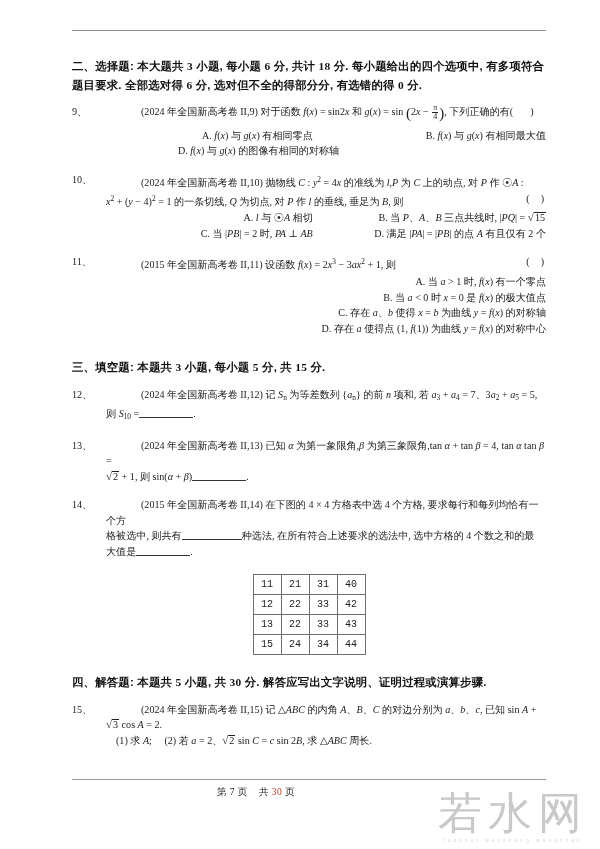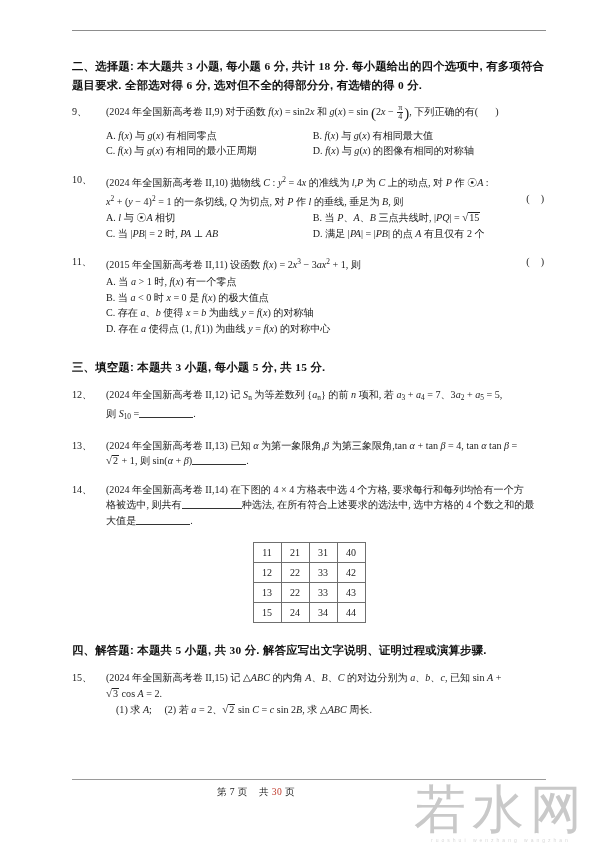--- a/index.html
+++ b/index.html
@@ -67,31 +67,31 @@
   .q-no {
     position: absolute;
     left: 0;
     top: 0;
     width: 30px;
     font-size: 10.1px;
     text-align: left;
   }
   .q-body { display: block; }
   .q-line { display: block; white-space: normal; }
-  .opts { margin-top: 1px; }
+  .opts { margin-top: 1px; text-align: right; }
   .opt-row {
     display: flex;
     width: 100%;
   }
   .opt-row > span { display: block; }
   .opt-a { width: 47%; }
   .opt-b { width: 53%; }
   .opt-full { width: 100%; }
 
-  .tag { white-space: nowrap; }
+  .tag { white-space: nowrap; margin-left: 35px; }
   .paren {
     float: right;
     letter-spacing: 2px;
   }
   .blank {
     display: inline-block;
     border-bottom: 0.9px solid #333;
     width: 54px;
     height: 10px;
     vertical-align: -1px;
@@ -131,21 +131,21 @@
   table.grid {
     border-collapse: collapse;
     font-size: 10px;
   }
   table.grid td {
     border: 0.9px solid #6f6f6f;
     width: 25px;
     height: 17px;
     text-align: center;
     vertical-align: middle;
-    font-family: Liberation Serif, serif;
+    font-family: Liberation Mono, monospace;
   }
 
   
   .footer {
     position: absolute;
     left: 0;
     top: 786px;
     width: 512px;
     text-align: center;
     font-size: 9.6px;
@@ -157,21 +157,21 @@
   .watermark {
     position: absolute;
     right: 12px;
     bottom: 6px;
     text-align: center;
     pointer-events: none;
     user-select: none;
   }
   .watermark .wm-main {
     font-family: "Liberation Sans", "DejaVu Sans", sans-serif;
-    font-size: 52px;
+    font-size: 44px;
     letter-spacing: 6px;
     color: #c9c9c9;
     line-height: 1;
   }
   .watermark .wm-sub {
     font-family: "Liberation Sans", "DejaVu Sans", sans-serif;
     font-size: 5px;
     letter-spacing: 3px;
     color: #d8d8d8;
     margin-top: 2px;
@@ -197,21 +197,20 @@
           <span class="tag">(2024 年全国新高考卷 II,9)</span>
           对于函数 <i>f</i>(<i>x</i>) = sin2<i>x</i> 和 <i>g</i>(<i>x</i>) = sin <span class="big-paren">(</span>2<i>x</i> − <span class="frac"><span class="nu">π</span><span class="de">4</span></span><span class="big-paren">)</span>, 下列正确的有(<span style="letter-spacing:6px">&nbsp;&nbsp;</span>)
         </span>
       </span>
       <div class="opts" style="margin-top:6px">
         <div class="opt-row">
           <span class="opt-a">A. <i>f</i>(<i>x</i>) 与 <i>g</i>(<i>x</i>) 有相同零点</span>
           <span class="opt-b">B. <i>f</i>(<i>x</i>) 与 <i>g</i>(<i>x</i>) 有相同最大值</span>
         </div>
         <div class="opt-row">
-          <span class="opt-a">C. <i>f</i>(<i>x</i>) 与 <i>g</i>(<i>x</i>) 有相同的最小正周期</span>
           <span class="opt-b">D. <i>f</i>(<i>x</i>) 与 <i>g</i>(<i>x</i>) 的图像有相同的对称轴</span>
         </div>
       </div>
     </div>
 
     <div class="q" style="margin-top:13px">
       <span class="q-no">10、</span>
       <span class="q-body">
         <span class="q-line">
           <span class="tag">(2024 年全国新高考卷 II,10)</span>
@@ -286,21 +285,21 @@
         <span class="q-line">
           <span class="sqrt"><span class="rad">√</span><span class="bar">2</span></span> + 1, 则 sin(<i>α</i> + <i>β</i>)<span class="blank"></span>.
         </span>
       </span>
     </div>
 
     <div class="q" style="margin-top:13px">
       <span class="q-no">14、</span>
       <span class="q-body">
         <span class="q-line">
-          <span class="tag">(2024 年全国新高考卷 II,14)</span>
+          <span class="tag">(2015 年全国新高考卷 II,14)</span>
           在下图的 4 × 4 方格表中选 4 个方格, 要求每行和每列均恰有一个方
         </span>
         <span class="q-line">
           格被选中, 则共有<span class="blank w2"></span>种选法, 在所有符合上述要求的选法中, 选中方格的 4 个数之和的最
         </span>
         <span class="q-line">
           大值是<span class="blank"></span>.
         </span>
       </span>
     </div>

